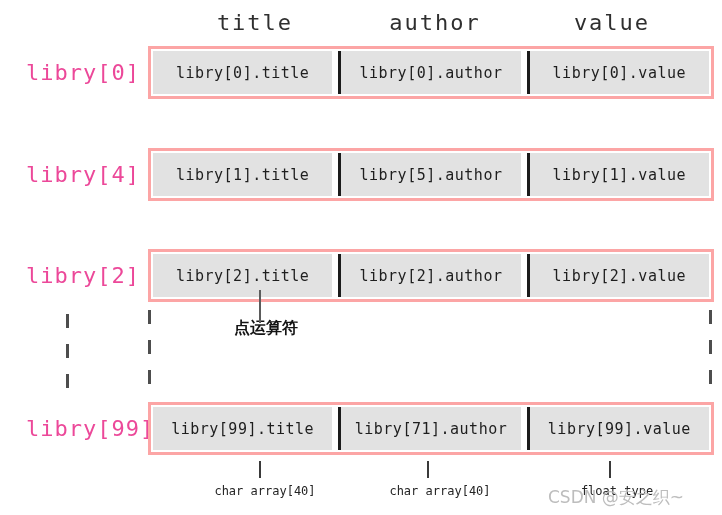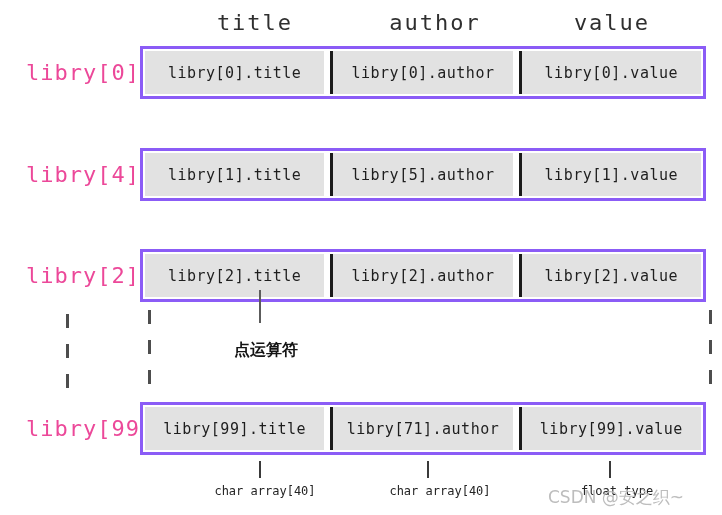--- a/index.html
+++ b/index.html
@@ -39,25 +39,25 @@
     line-height: 53px;
     font-size: 22px;
     letter-spacing: 1px;
     color: #ec4899;
     white-space: nowrap;
   }
 
   
   .struct-box {
     position: absolute;
-    left: 140px;
+    left: 148px;
     width: 566px;
     height: 53px;
     box-sizing: border-box;
-    border: 3px solid #8b5cf6;
+    border: 3px solid #fca5a5;
     background: #ffffff;
     padding: 2px;
     display: flex;
     gap: 6px;
   }
   .cell {
     flex: 1 1 0;
     background: #e2e2e2;
     display: flex;
     align-items: center;
@@ -91,21 +91,21 @@
     left: 259px;
     top: 290px;
     width: 2px;
     height: 33px;
     background: #5c5c5c;
     z-index: 3;
   }
   .dot-operator-label {
     position: absolute;
     left: 198px;
-    top: 340px;
+    top: 318px;
     width: 136px;
     text-align: center;
     font-family: "DejaVu Sans", sans-serif;
     font-weight: bold;
     font-size: 16px;
     color: #141414;
   }
 
   
   .tick {

